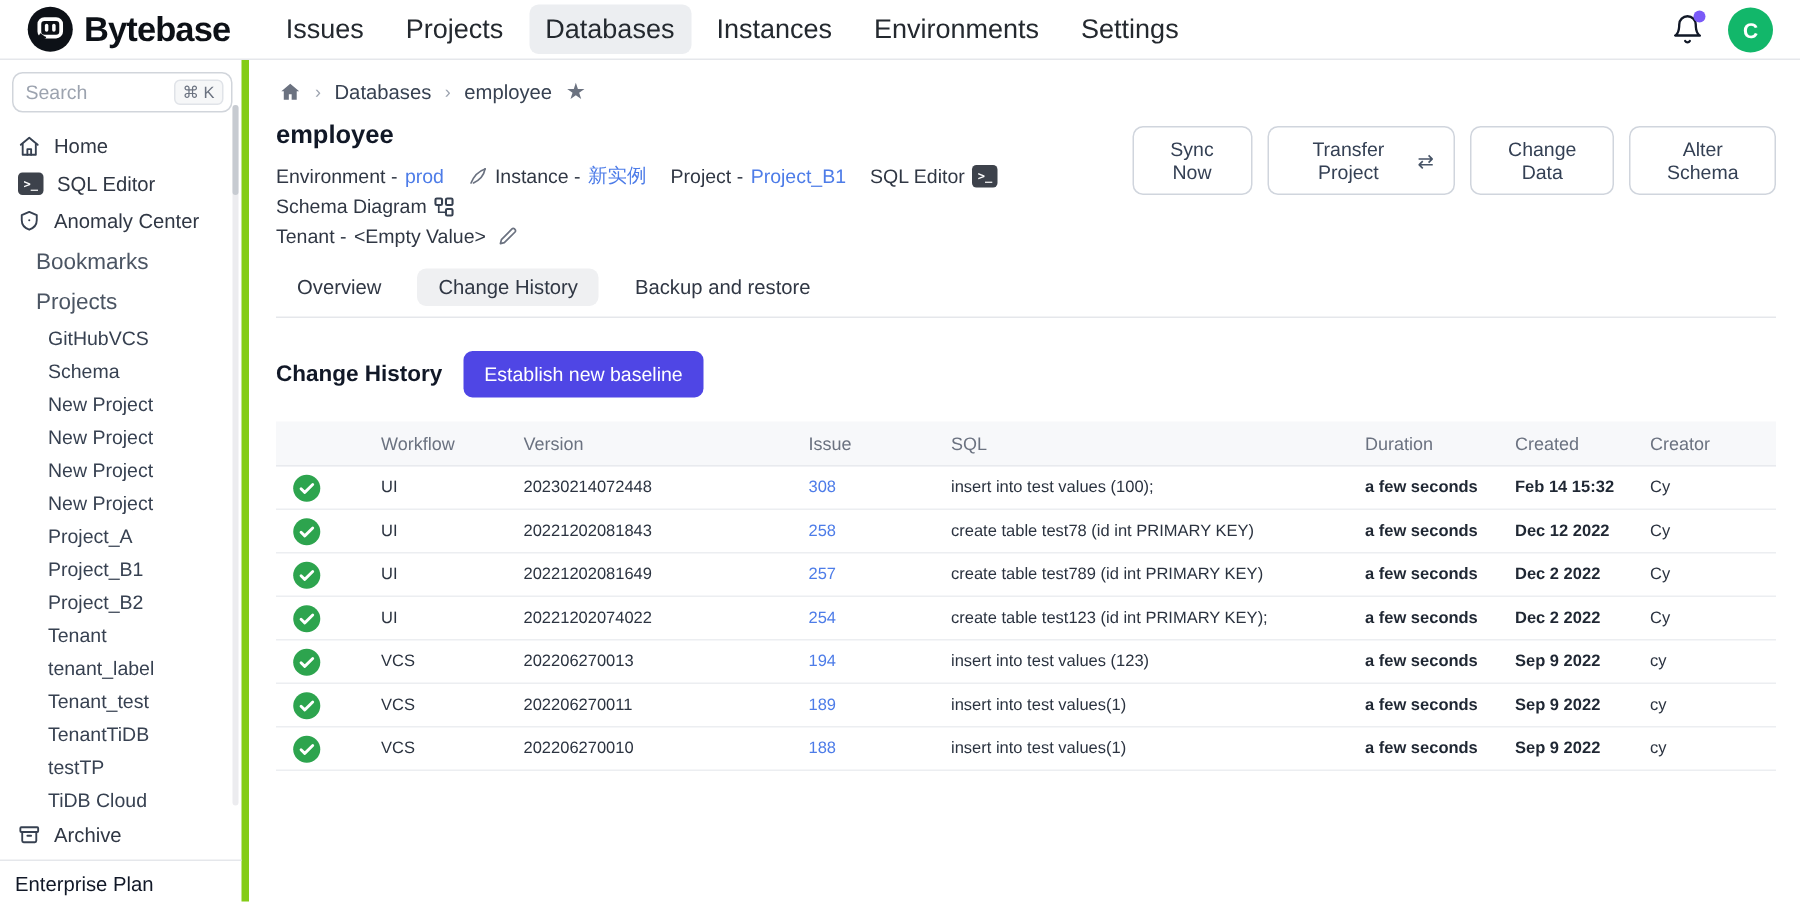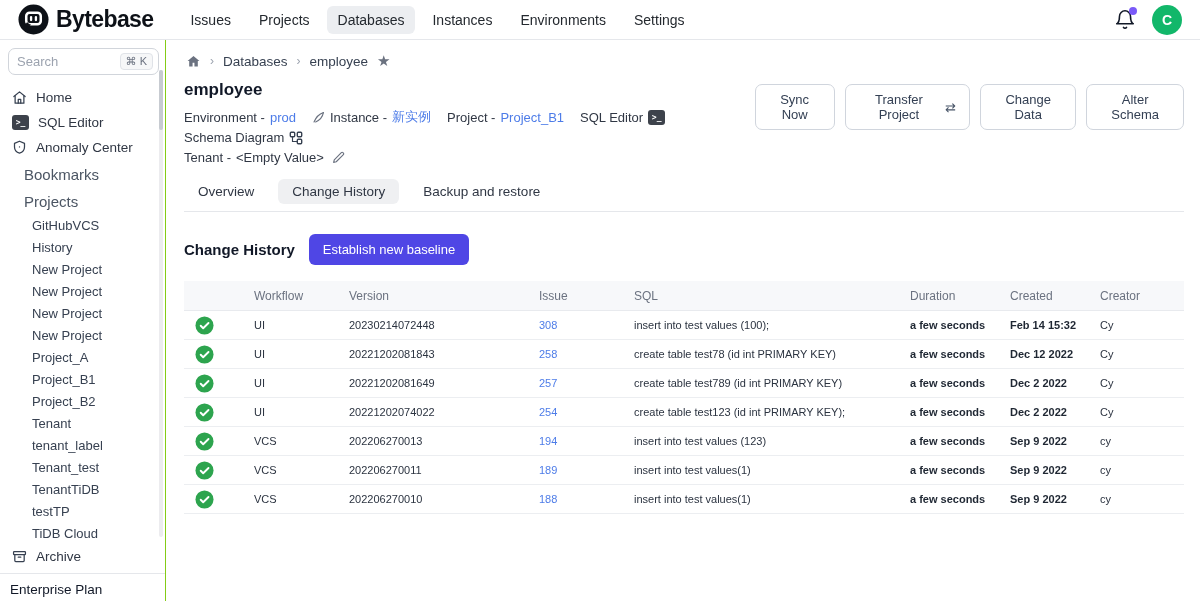--- a/index.html
+++ b/index.html
@@ -4,30 +4,30 @@
 <style>
   * { margin:0; padding:0; box-sizing:border-box; }
   html,body { width:1200px; height:613px; overflow:hidden; }
   body { font-family:"Liberation Sans", sans-serif; background:#fff; color:#1f2937; font-size:13px; }
 
   
   .topbar { height:40px; display:flex; align-items:center; padding:0 18px; border-bottom:1px solid #e5e7eb; background:#fff; }
   .brand { display:flex; align-items:center; gap:7px; cursor:pointer; }
   .brand-name { font-size:23px; font-weight:800; color:#0d1117; letter-spacing:-0.6px; }
   .topnav { display:flex; align-items:center; gap:6px; margin-left:26px; }
-  .topnav-item { padding:6px 11px; font-size:14px; color:#24292f; border-radius:6px; cursor:pointer; }
+  .topnav-item { padding:6px 11px; font-size:18px; color:#24292f; border-radius:6px; cursor:pointer; }
   .topnav-item.active { background:#eceef1; }
   .topbar-right { margin-left:auto; display:flex; align-items:center; gap:16px; }
   .bell-wrap { position:relative; width:22px; height:22px; cursor:pointer; }
   .bell-dot { position:absolute; top:-2px; right:-1px; width:8px; height:8px; border-radius:50%; }
   .avatar { width:30px; height:30px; border-radius:50%; color:#fff; display:flex; align-items:center; justify-content:center; font-size:14px; font-weight:700; cursor:pointer; }
 
   
   .layout { display:flex; height:561px; }
-  .sidebar { width:166px; flex:0 0 166px; border-right:1px solid #84cc16; padding:8px 6px 0 8px; position:relative; display:flex; flex-direction:column; }
+  .sidebar { width:166px; flex:0 0 166px; border-right:5px solid #84cc16; padding:8px 6px 0 8px; position:relative; display:flex; flex-direction:column; }
   .scrollbar-track { position:absolute; right:2px; top:30px; bottom:64px; width:4px; border-radius:2px; background:#ececef; }
   .scrollbar-thumb { position:absolute; right:2px; top:30px; width:4px; height:60px; border-radius:2px; background:#c7cbd1; }
 
   .search-box { display:flex; align-items:center; justify-content:space-between; border:1px solid #d1d5db; border-radius:7px; padding:4px 5px 4px 8px; background:#fff; }
   .search-box input { border:0; outline:0; width:80px; font-size:13px; color:#374151; font-family:inherit; background:transparent; }
   .search-box input::placeholder { color:#9ca3af; }
   .kbd { font-size:11px; color:#6b7280; border:1px solid #e0e3e8; background:#f6f7f8; border-radius:4px; padding:1px 5px; white-space:nowrap; }
 
   .side-nav { margin-top:10px; }
   .side-item { display:flex; align-items:flex-end; gap:9px; padding:5px 4px; font-size:13.5px; color:#303744; border-radius:5px; cursor:pointer; }
@@ -150,21 +150,21 @@
           </span>
         <span>Anomaly Center</span>
       </div>
     </div>
 
     <div class="side-section">Bookmarks</div>
     <div class="side-section">Projects</div>
 
     <div class="proj-list">
       <div class="proj-item">GitHubVCS</div>
-      <div class="proj-item">History</div>
+      <div class="proj-item">Schema</div>
       <div class="proj-item">New Project</div>
       <div class="proj-item">New Project</div>
       <div class="proj-item">New Project</div>
       <div class="proj-item">New Project</div>
       <div class="proj-item">Project_A</div>
       <div class="proj-item">Project_B1</div>
       <div class="proj-item">Project_B2</div>
       <div class="proj-item">Tenant</div>
       <div class="proj-item">tenant_label</div>
       <div class="proj-item">Tenant_test</div>

